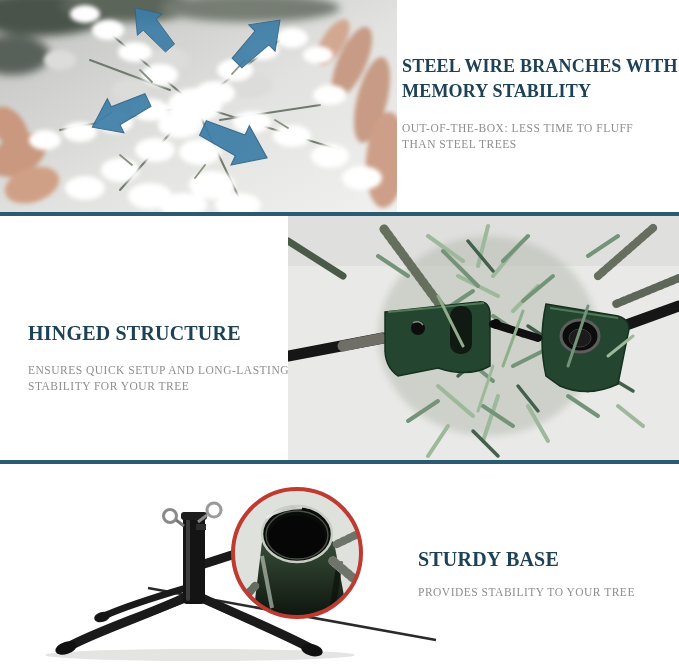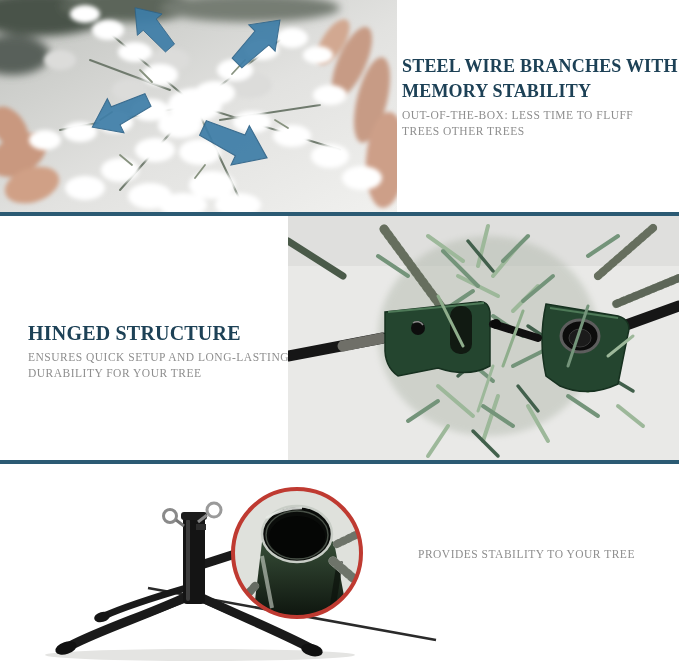--- a/index.html
+++ b/index.html
@@ -9,21 +9,21 @@
   }
   .divider{position:absolute;left:0;width:679px;height:4px;background:var(--divider);}
   .text-block{position:absolute;}
   .feature-title{
     color:var(--heading);font-weight:700;letter-spacing:0.2px;white-space:nowrap;
   }
   .title-lg{font-size:18px;line-height:25px;}
   .title-md{font-size:20px;line-height:26px;}
   .feature-desc{
     color:var(--body-text);font-size:11.5px;line-height:16px;
-    letter-spacing:0.5px;white-space:nowrap;margin-top:3px;
+    letter-spacing:0.5px;white-space:nowrap;margin-top:16px;
   }
   .photo{position:absolute;display:block;}
 </style>
 </head>
 <body>
 
 <div class="frame">
 
   <svg class="photo" style="left:0;top:0" width="397" height="212" viewBox="0 0 397 212">
     <defs>
@@ -125,31 +125,31 @@
       <path d="M0,-7 L36,-10 L36,-19 L62,0 L36,19 L36,10 L0,7 Z" transform="translate(148,100) rotate(154)"></path>
       <path d="M0,-7 L36,-10 L36,-19 L62,0 L36,19 L36,10 L0,7 Z" transform="translate(203,128) rotate(25) scale(1.14)"></path>
     </g>
   </svg>
 
   <div class="text-block" style="left:402px;top:54px">
     <div class="feature-title title-lg">STEEL WIRE BRANCHES WITH</div>
     <div class="feature-title title-lg">MEMORY STABILITY</div>
     <div class="feature-desc">
       <div>OUT-OF-THE-BOX: LESS TIME TO FLUFF</div>
-      <div>TREES OTHER TREES</div>
+      <div>THAN STEEL TREES</div>
     </div>
   </div>
 
   <div class="divider" style="top:212px"></div>
 
   <div class="text-block" style="left:28px;top:320px">
     <div class="feature-title title-md">HINGED STRUCTURE</div>
     <div class="feature-desc">
       <div>ENSURES QUICK SETUP AND LONG-LASTING</div>
-      <div>DURABILITY FOR YOUR TREE</div>
+      <div>STABILITY FOR YOUR TREE</div>
     </div>
   </div>
 
   <svg class="photo" style="left:288px;top:216px" width="391" height="244" viewBox="0 0 391 244">
     <defs>
       <filter id="b3" x="-50%" y="-50%" width="200%" height="200%">
           <feGaussianBlur stdDeviation="3"></feGaussianBlur>
         </filter>
     </defs>
     <rect width="391" height="244" fill="#e9e9e7"></rect>
@@ -298,18 +298,19 @@
         <ellipse cx="297" cy="68" rx="35" ry="28" fill="#0a0c0a" stroke="#c8cdc6" stroke-width="2.5"></ellipse>
         <ellipse cx="297" cy="69" rx="31" ry="24" fill="none" stroke="#474f46" stroke-width="1.5"></ellipse>
         <ellipse cx="297" cy="71" rx="28" ry="21" fill="#050605"></ellipse>
         <path d="M266,52 Q282,42 302,42" stroke="#e8ebe6" stroke-width="2.5" fill="none" opacity="0.85"></path>
       </g>
       <circle cx="297" cy="87" r="64" fill="none" style="stroke:var(--zoom-ring-red)" stroke-width="4"></circle>
     </g>
   </svg>
 
   <div class="text-block" style="left:418px;top:546px">
-    <div class="feature-desc" style="margin-top:0">
+    <div class="feature-title title-md">STURDY BASE</div>
+    <div class="feature-desc" style="margin-top:12px">
       <div>PROVIDES STABILITY TO YOUR TREE</div>
     </div>
   </div>
 
 </div>
 
 </body></html>

